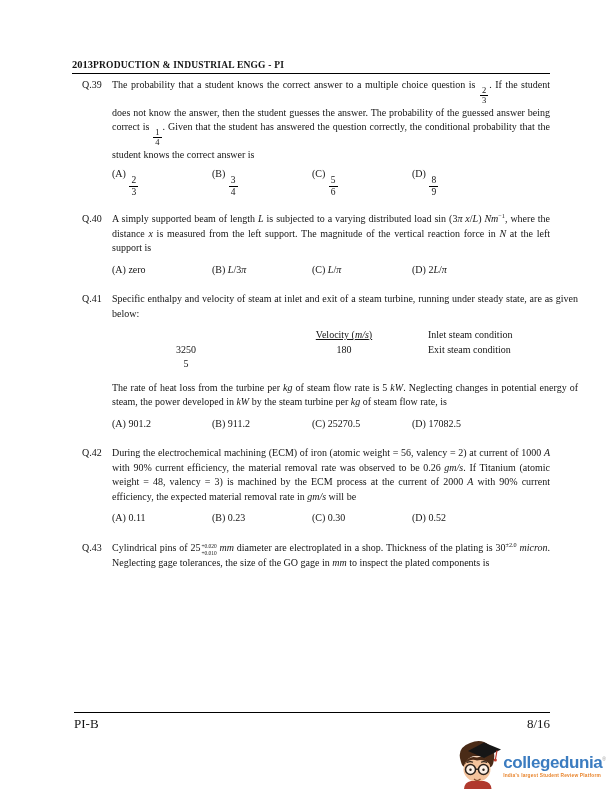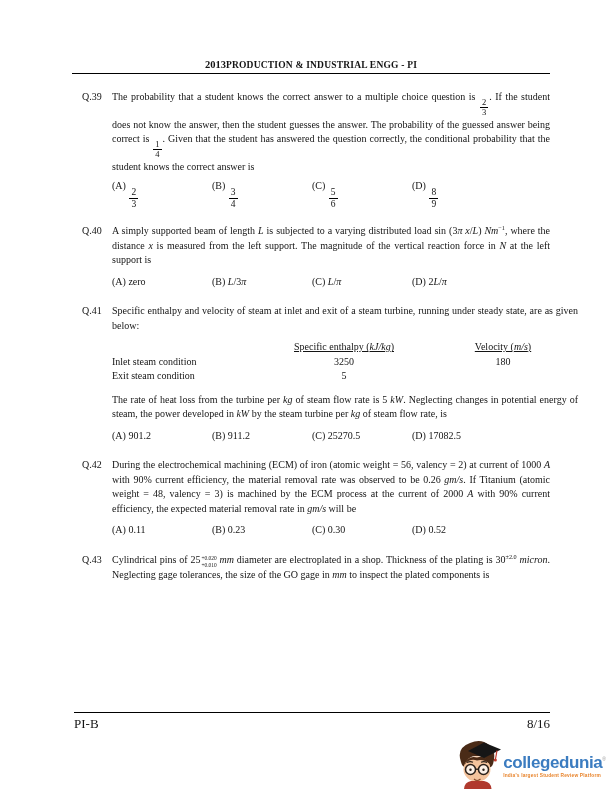--- a/index.html
+++ b/index.html
@@ -8,30 +8,30 @@
     width:612px;height:792px;
     background:#ffffff;
     font-family:"Liberation Serif", serif;
     color:#141414;
     overflow:hidden;
     margin:0 auto;
   }
   
   .header{
     position:absolute;left:72px;right:62px;top:59px;
-    display:flex;justify-content:center;align-items:flex-end;
+    display:flex;justify-content:flex-start;align-items:flex-end;
     border-bottom:1.7px solid #000;
     padding-bottom:3px;
     font-weight:bold;
   }
   .hyear{font-size:10.5px;}
   .htitle{font-size:9.5px;letter-spacing:0.2px;}
   
   .content{
-    position:absolute;left:82px;right:62px;top:90px;
+    position:absolute;left:82px;right:62px;top:78px;
     font-size:10px;line-height:14.5px;
   }
   .q{display:flex;margin-bottom:15px;}
   .qnum{width:30px;flex:none;}
   .qbody{flex:1;}
   .para{text-align:justify;}
   .it{font-style:italic;}
   sup{font-size:0.62em;line-height:0;}
   .frac{
     display:inline-flex;flex-direction:column;align-items:center;
@@ -131,21 +131,20 @@
             <div class="opt">(D) 2<span class="it">L</span>/<span class="it">π</span></div>
           </div>
         </div>
       </div>
       <div class="q">
         <div class="qnum">Q.41</div>
         <div class="qbody">
           <div class="para">Specific enthalpy and velocity of steam at inlet and exit of a steam turbine, running under steady state, are as given below:</div>
           <div class="qtable">
             <div class="tc tleft"></div>
-            <div class="tc tcen"><span class="thead">Specific enthalpy (<span class="it">kJ/kg</span>)</span></div>
             <div class="tc tcen"><span class="thead">Velocity (<span class="it">m/s</span>)</span></div>
             <div class="tc tleft">Inlet steam condition</div>
             <div class="tc tcen">3250</div>
             <div class="tc tcen">180</div>
             <div class="tc tleft">Exit steam condition</div>
             <div class="tc tcen">5</div>
           </div>
           <div class="para">The rate of heat loss from the turbine per <span class="it">kg</span> of steam flow rate is 5 <span class="it">kW</span>. Neglecting changes in potential energy of steam, the power developed in <span class="it">kW</span>  by the steam turbine per <span class="it">kg</span> of steam flow rate, is</div>
           <div class="opts">
             <div class="opt">(A) 901.2</div>

